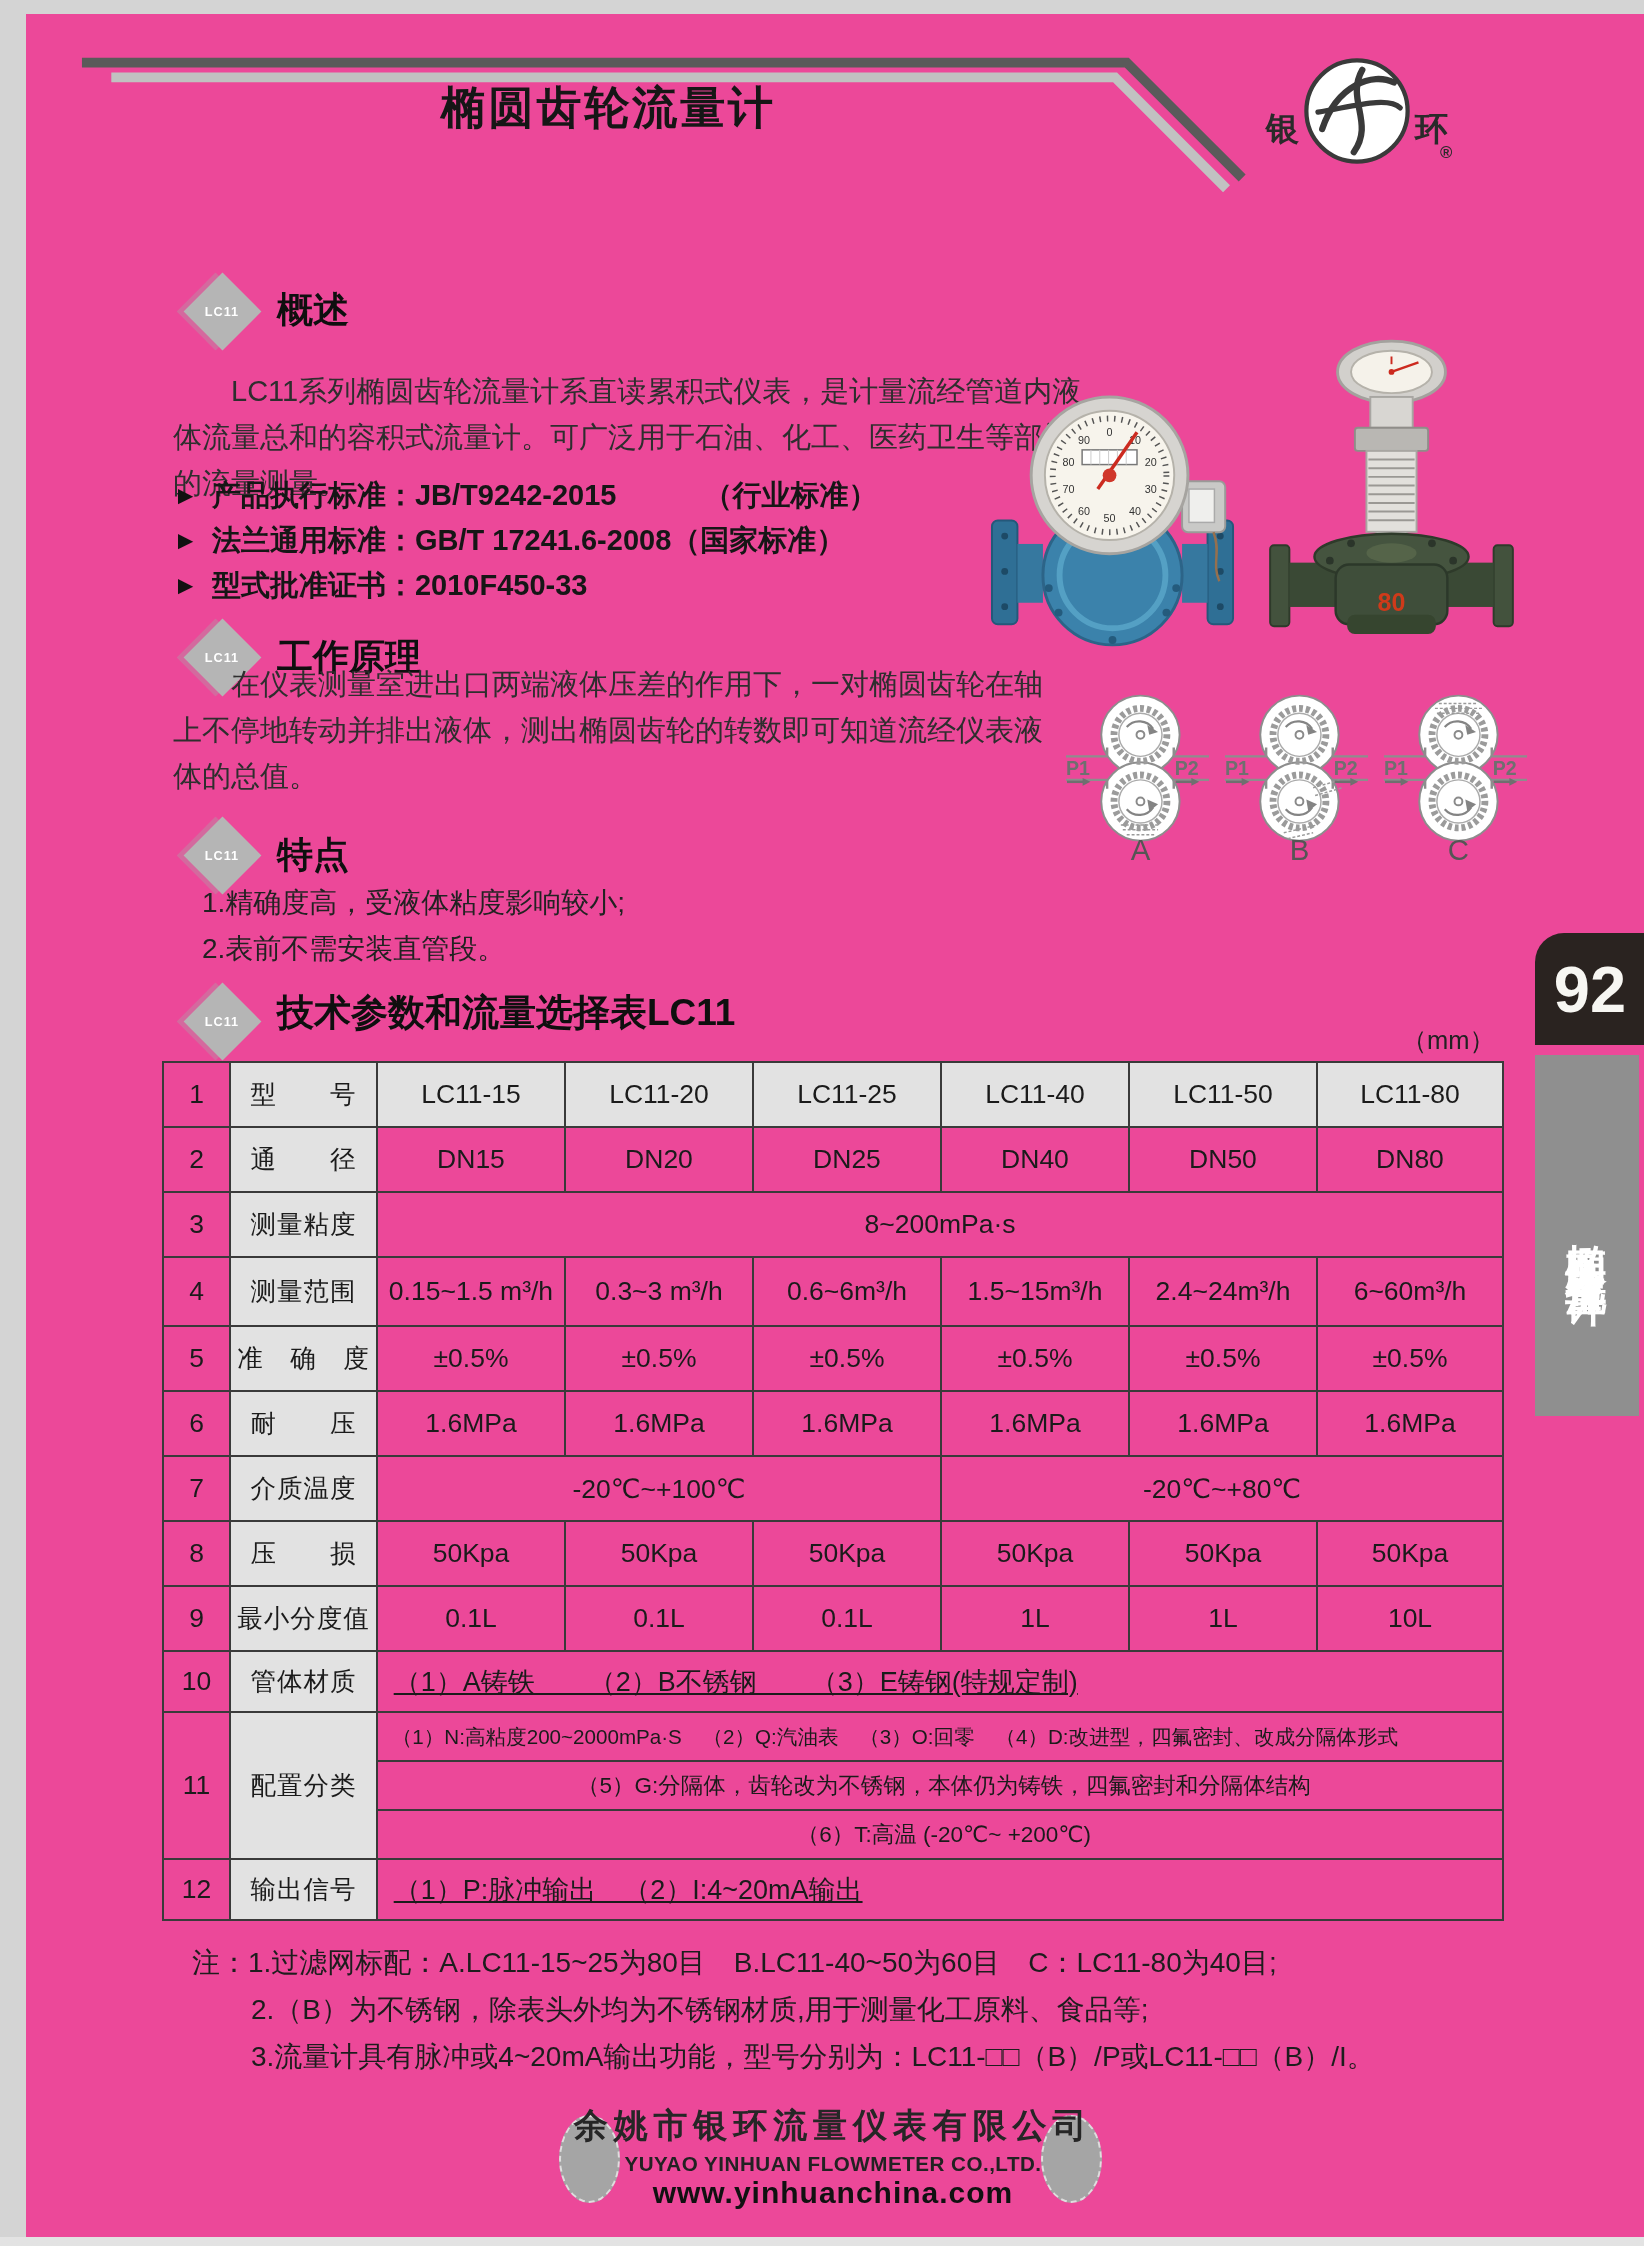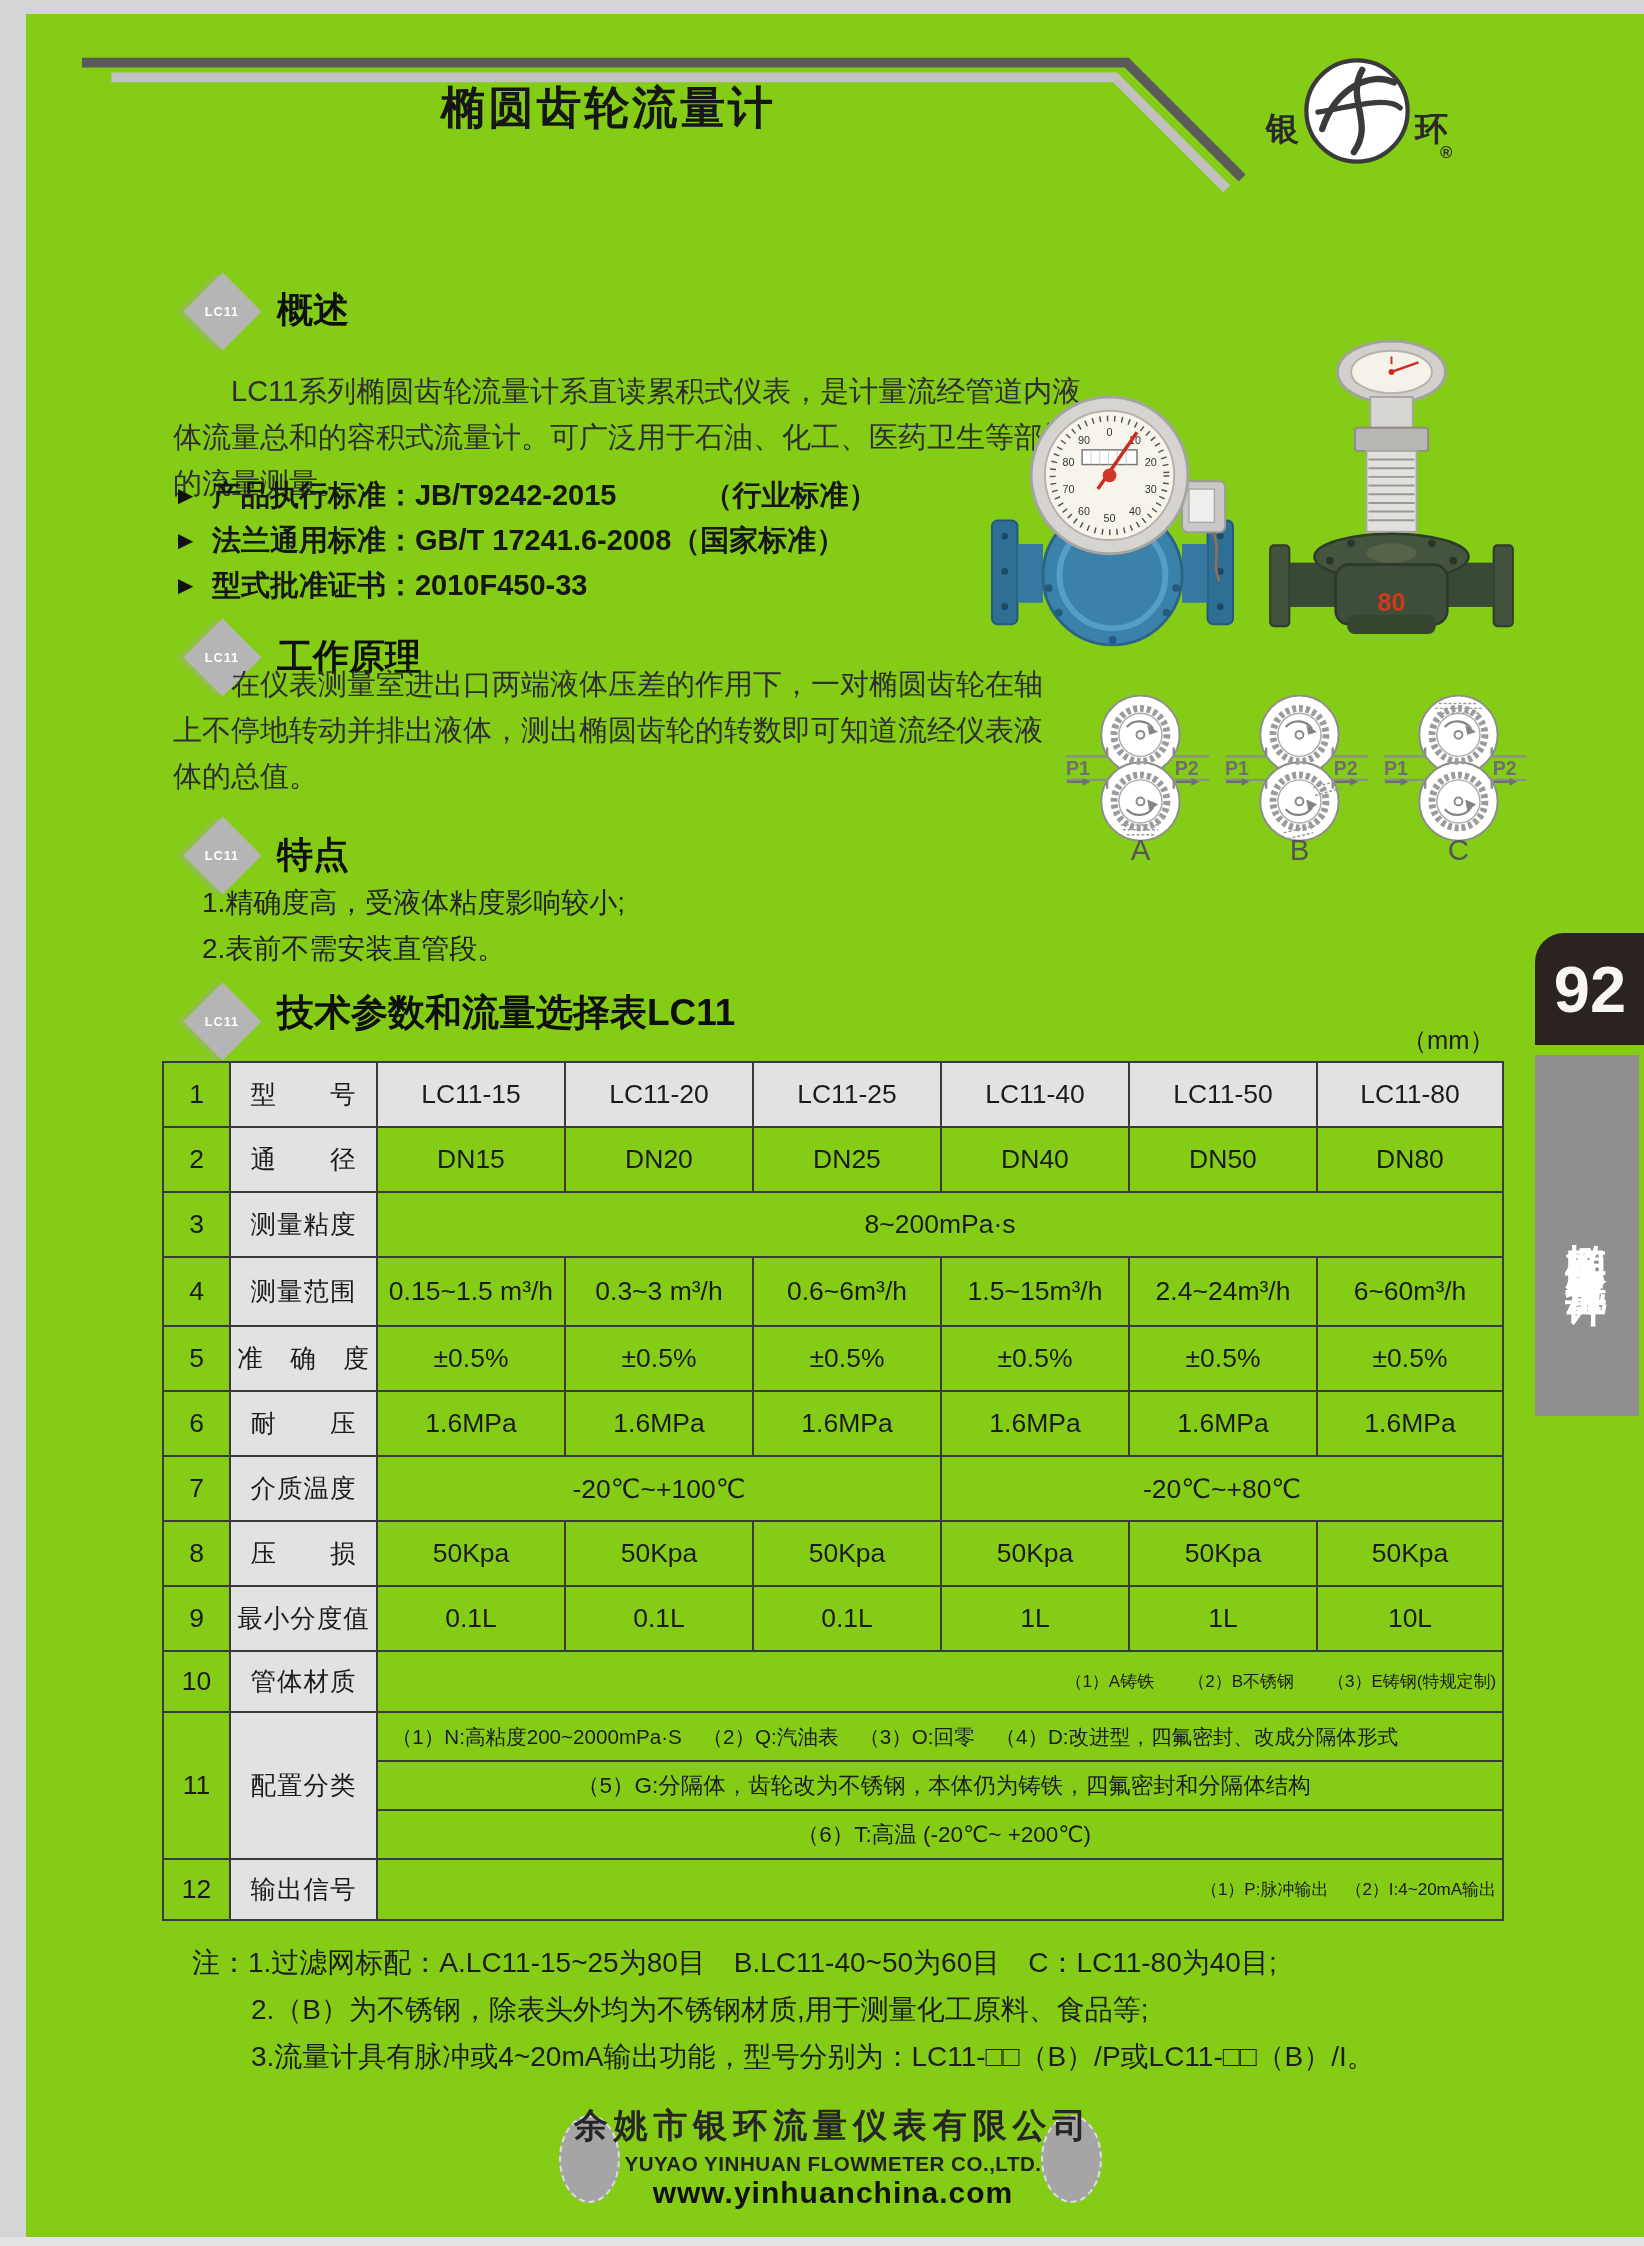--- a/index.html
+++ b/index.html
@@ -1,16 +1,16 @@
 <!DOCTYPE html>
 <html><head>
 <meta charset="utf-8">
 <style>
   html,body{margin:0;padding:0;background:#fff;}
-  .page{position:relative;width:1645px;height:2247px;background:#84cc16;overflow:hidden;
+  .page{position:relative;width:1645px;height:2247px;background:#ec4899;overflow:hidden;
         font-family:"Liberation Sans","DejaVu Sans",sans-serif;color:#1c1c1c;}
   .edge-top{position:absolute;top:0;left:0;width:100%;height:13.7px;background:#d4d4d4;}
   .edge-left{position:absolute;top:0;left:0;width:25.5px;height:100%;background:#d4d4d4;}
   .edge-bottom{position:absolute;bottom:0;left:0;width:100%;height:9.8px;background:#e3e3e3;}
   .hdr-rules{position:absolute;left:0;top:0;}
   .titles{position:absolute;left:206px;top:84px;width:570px;text-align:right;line-height:1.08;}
   .title-cn{font-size:45px;font-weight:bold;letter-spacing:2.9px;color:#161616;}
   .title-en{font-size:40px;font-weight:bold;color:#161616;}
   .logo{position:absolute;left:1266px;top:51px;width:280px;height:120px;display:flex;align-items:center;}
   .logo-char{font-size:33px;font-weight:bold;color:#2a2a2a;margin-top:37px;}
@@ -24,21 +24,21 @@
   .standards .row{display:flex;align-items:center;}
   .arrow-icon{display:inline-block;margin-right:13.7px;font-size:25.5px;color:#111;}
   .features-list{position:absolute;left:202px;top:880px;font-size:28px;color:#222;line-height:46px;}
   .unit-note{position:absolute;left:1294px;top:1023px;width:201px;text-align:right;font-size:25.5px;color:#222;}
   table.specs{position:absolute;left:162px;top:1061px;border-collapse:collapse;table-layout:fixed;
               width:1341px;border:2.9px solid #3a3a3a;}
   table.specs td{border:2px solid #3a3a3a;text-align:center;vertical-align:middle;
                  font-size:26.5px;color:#1b1b1b;padding:0 5.9px;overflow:hidden;}
   table.specs td.lbl{background:#e2e2e2;font-size:25.5px;letter-spacing:1px;}
   table.specs tr.hdr td.lbl, table.specs tr.hdr td.val{background:#e2e2e2;}
-  table.specs td.left{text-align:right;padding-left:15.7px;font-size:17px;}
+  table.specs td.left{text-align:left;padding-left:15.7px;font-size:27px;text-decoration:underline;}
   table.specs td.cfg{text-align:center;padding-left:13.7px;font-size:22.5px;margin-left:36px;}
   table.specs td.cfg-sm{text-align:left;padding-left:13.7px;font-size:20.6px;margin-top:34px;}
   .notes{position:absolute;left:192px;top:1939px;width:1245px;font-size:28px;color:#1d1d1d;line-height:47px;}
   .notes .indent{padding-left:59px;}
   .footer-text{position:absolute;left:441px;top:2103px;width:784px;text-align:center;}
   .footer-cn{font-size:34px;font-weight:bold;letter-spacing:5.9px;color:#262626;
              font-family:"Liberation Serif","DejaVu Serif",serif;}
   .footer-en{font-size:20.6px;font-weight:bold;letter-spacing:0.5px;color:#222;margin-top:2.9px;}
   .footer-web{font-size:30px;font-weight:bold;letter-spacing:1px;color:#111;}
   .footer-oval{position:absolute;width:61px;height:88px;border-radius:50%;background:#a5a5a5;

